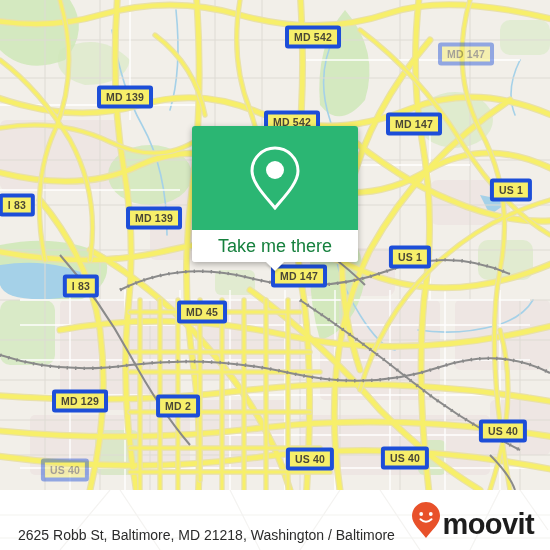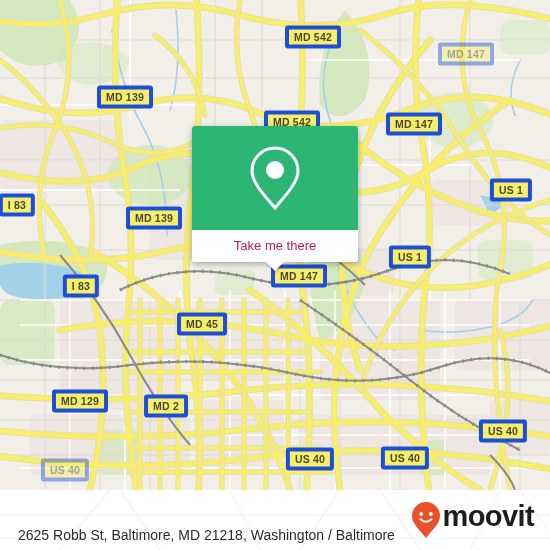--- a/index.html
+++ b/index.html
@@ -61,21 +61,21 @@
     display:flex;align-items:center;justify-content:center;
   }
   #card-foot{
     position:relative;
     background:#ffffff;
     border-radius:0 0 3px 3px;
     height:32px;
     display:flex;align-items:center;justify-content:center;
   }
   #take-me-there-label{
-    color:#be185d;font-size:13px;line-height:16px;text-align:right;
+    color:#15803d;font-size:18px;line-height:16px;text-align:right;
   }
   #card-tail{
     position:absolute;left:50%;bottom:-9px;
     width:0;height:0;margin-left:-9px;
     border-left:9px solid transparent;
     border-right:9px solid transparent;
     border-top:9px solid #ffffff;
     filter:drop-shadow(0 2px 1px rgba(0,0,0,.18));
   }
 
@@ -96,21 +96,21 @@
     flex:1 1 auto;
     color:#2b2b2b;
     font-size:14px;
     line-height:20px;
     padding-right:8px;
     margin-top:29px;
   }
   #moovit-logo{
     position:relative;
     flex:0 0 auto;
-    display:flex;align-items:flex-start;
+    display:flex;align-items:flex-end;
     padding-right:8px;
   }
   #moovit-wordmark{
     color:#1d1d1d;
     font-size:29px;
     font-weight:bold;
     letter-spacing:-0.6px;
     line-height:30px;
     margin-left:2px;
   }
@@ -294,23 +294,23 @@
         <div class="shield faded" style="left: 466px; top: 54px;">MD 147</div>
         <div class="shield" style="left: 125px; top: 97px;">MD 139</div>
         <div class="shield" style="left: 292px; top: 122px;">MD 542</div>
         <div class="shield" style="left: 414px; top: 124px;">MD 147</div>
         <div class="shield" style="left: 511px; top: 190px;">US 1</div>
         <div class="shield" style="left: 17px; top: 205px;">I 83</div>
         <div class="shield" style="left: 154px; top: 218px;">MD 139</div>
         <div class="shield" style="left: 410px; top: 257px;">US 1</div>
         <div class="shield" style="left: 299px; top: 276px;">MD 147</div>
         <div class="shield" style="left: 81px; top: 286px;">I 83</div>
-        <div class="shield" style="left: 202px; top: 312px; margin-top: 12px;">MD 45</div>
+        <div class="shield" style="left: 202px; top: 312px;">MD 45</div>
         <div class="shield" style="left: 80px; top: 401px; text-align: right;">MD 129</div>
-        <div class="shield" style="left: 166px; top: 406px;">MD 2</div>
+        <div class="shield" style="left: 178px; top: 406px;">MD 2</div>
         <div class="shield" style="left: 503px; top: 431px;">US 40</div>
         <div class="shield" style="left: 310px; top: 459px;">US 40</div>
         <div class="shield" style="left: 405px; top: 458px;">US 40</div>
         <div class="shield faded" style="left: 65px; top: 470px;">US 40</div>
       </div>
 
   </div>
 
   <div id="place-card">
     <div id="card-head">

